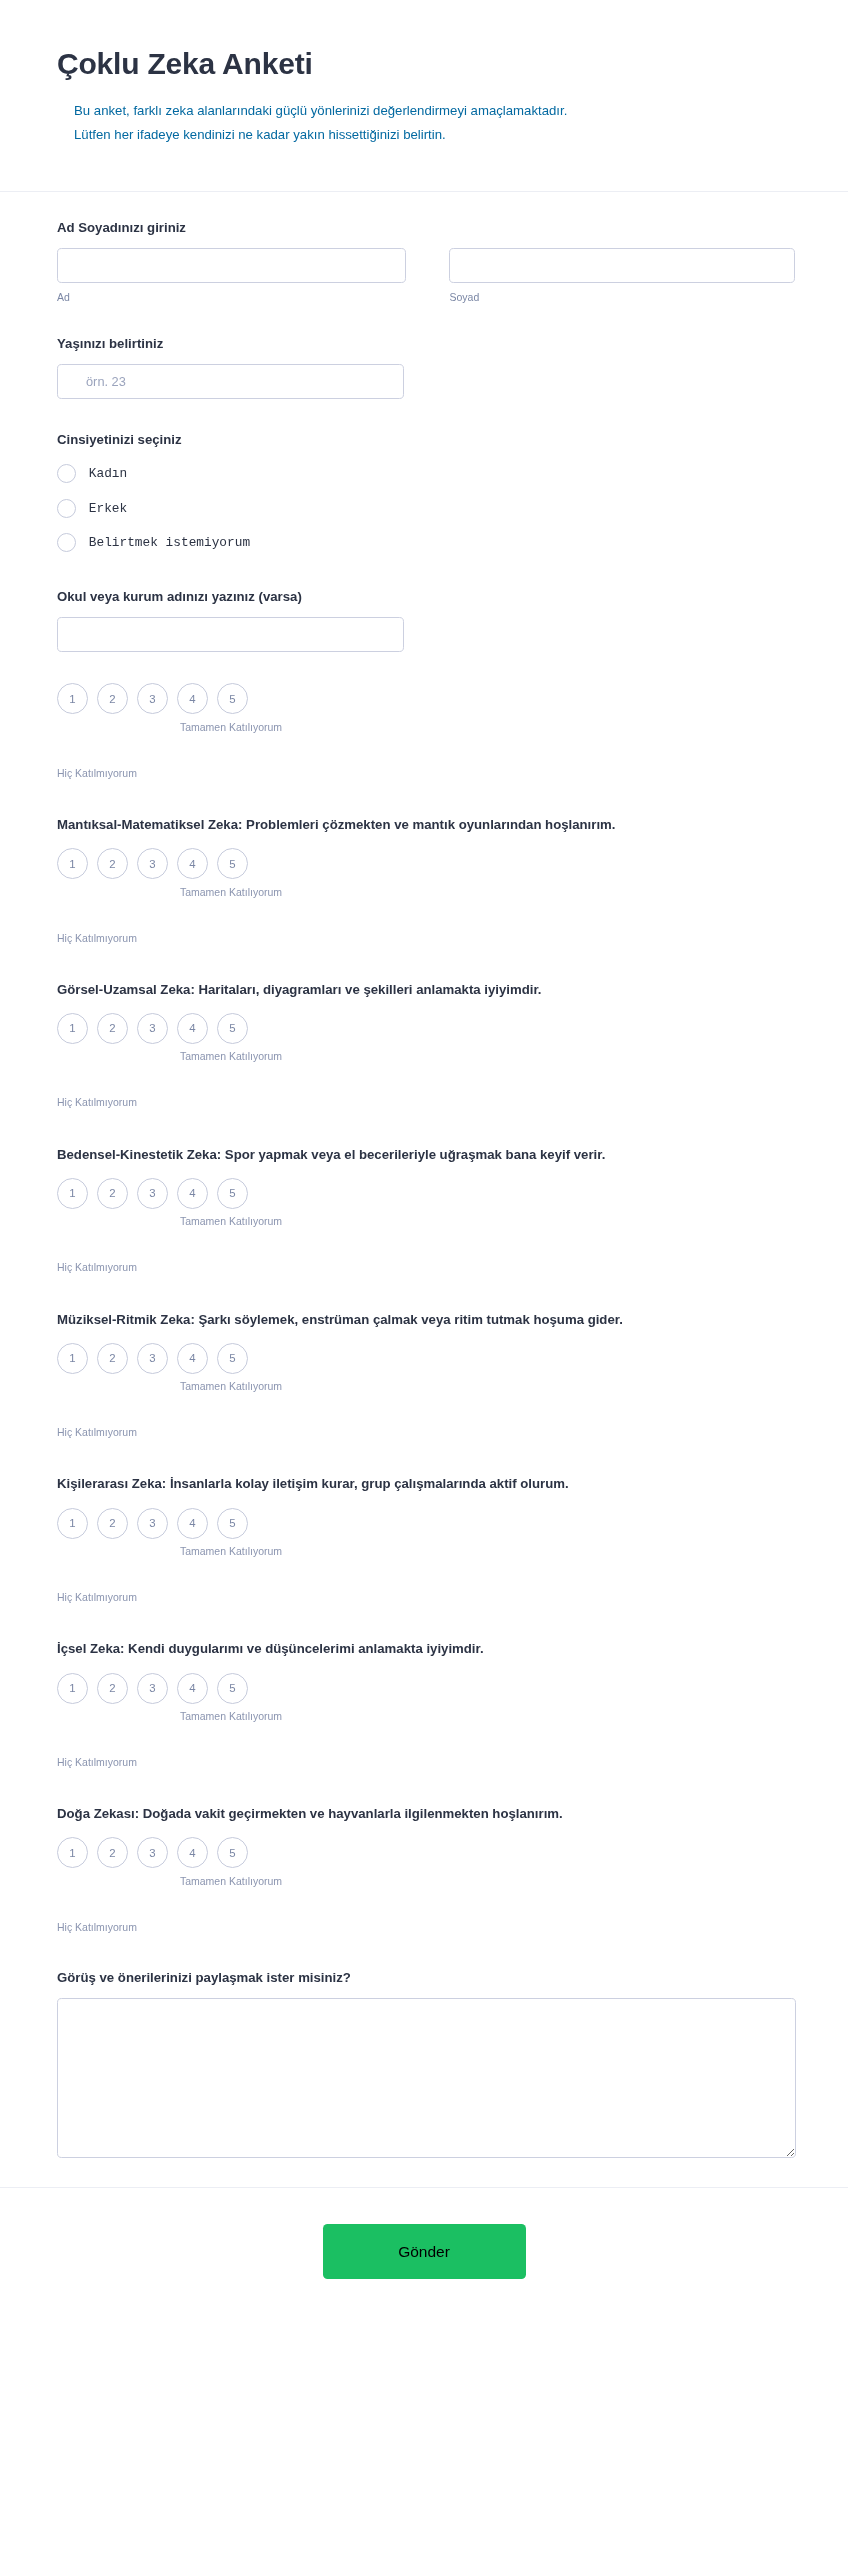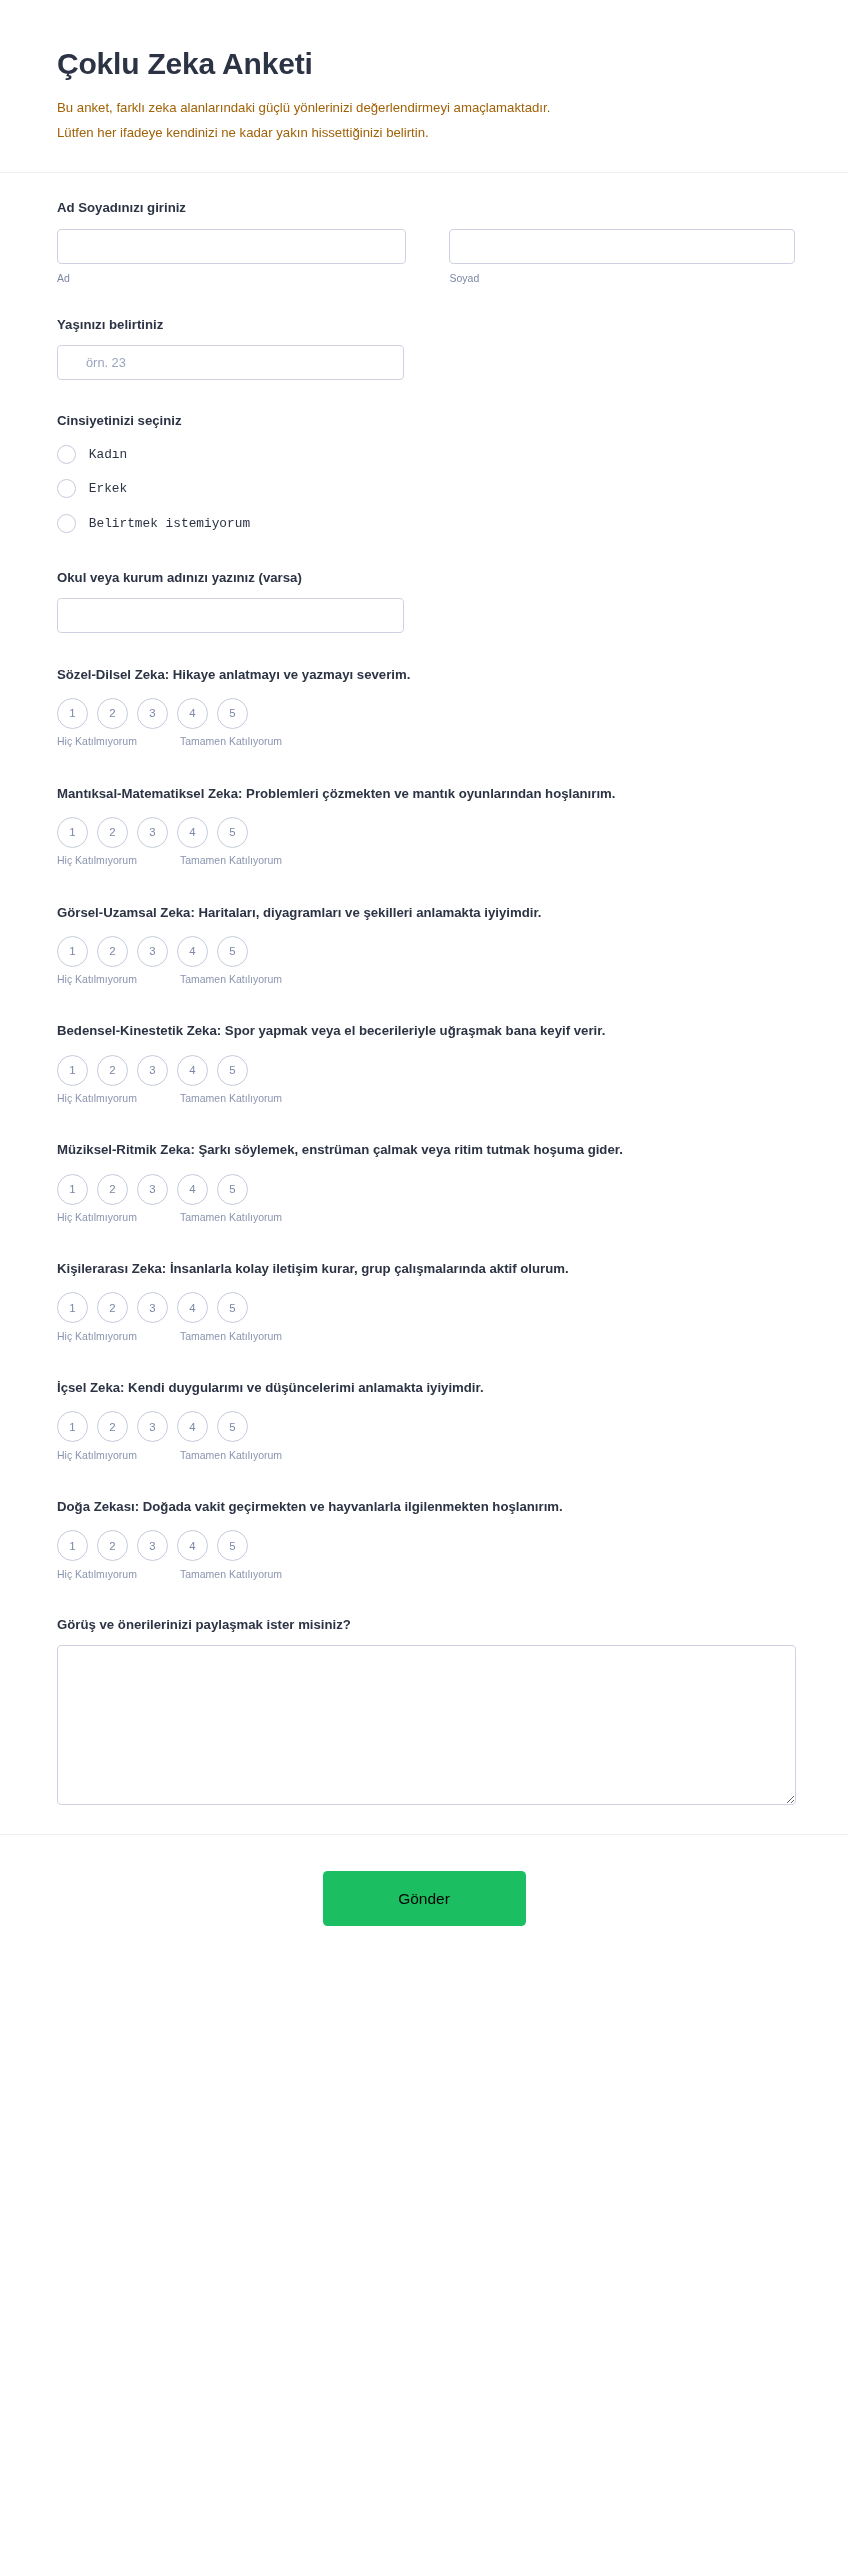--- a/index.html
+++ b/index.html
@@ -22,23 +22,23 @@
   .form-title {
     font-size: 30px;
     font-weight: bold;
     color: #2c3344;
     margin: 0 0 14.6px 0;
     letter-spacing: -0.2px;
     line-height: 1.15;
   }
   .form-desc {
     font-size: 13.2px;
-    color: #a16207;
+    color: #0369a1;
     line-height: 1.85;
-    margin: 0;
+    margin: 17px;
     max-width: 729px;
   }
 
   
   .form-body { padding: 25.5px 53px 9px 57px; }
 
   .field-block { margin-bottom: 31px; }
   .field-label {
     display: block;
     font-size: 13.2px;
@@ -129,20 +129,21 @@
   .scale-labels {
     display: flex;
     margin-top: 5.5px;
   }
   .scale-label-low {
     width: 120px;
     font-size: 10.5px;
     color: #8b95b0;
     line-height: 1.45;
     text-align: left;
+    margin-top: 46px;
   }
   .scale-label-high {
     width: 108px;
     font-size: 10.5px;
     color: #8b95b0;
     line-height: 1.45;
     text-align: center;
   }
 
   
@@ -231,21 +232,20 @@
         </div>
       </div>
     </div>
 
     <div class="field-block">
       <label class="field-label">Okul veya kurum adınızı yazınız (varsa)</label>
       <input class="text-input school-input" type="text" placeholder="" style="">
     </div>
 
     <div class="q-block">
-      <p class="q-text">Sözel-Dilsel Zeka: Hikaye anlatmayı ve yazmayı severim.</p>
       <div class="scale-wrap">
         <div class="scale-circles">
           <div class="scale-circle">1</div>
           <div class="scale-circle">2</div>
           <div class="scale-circle">3</div>
           <div class="scale-circle">4</div>
           <div class="scale-circle">5</div>
         </div>
         <div class="scale-labels">
           <span class="scale-label-low">Hiç Katılmıyorum</span>

